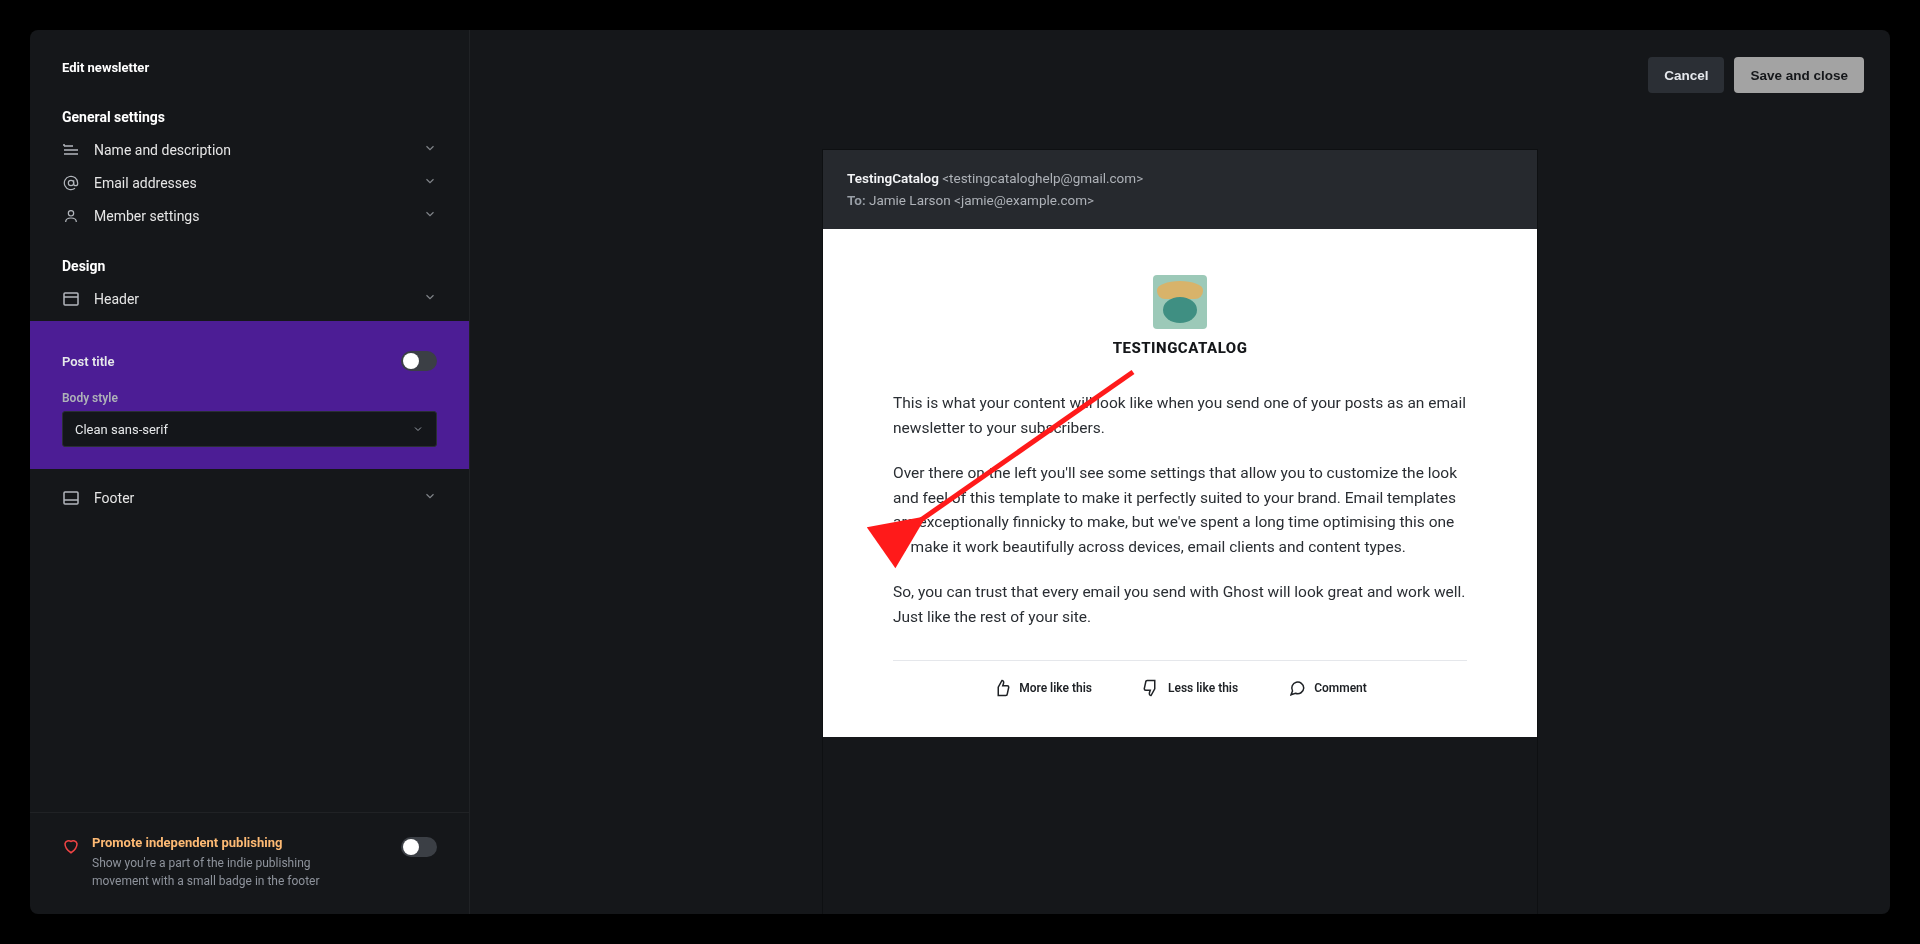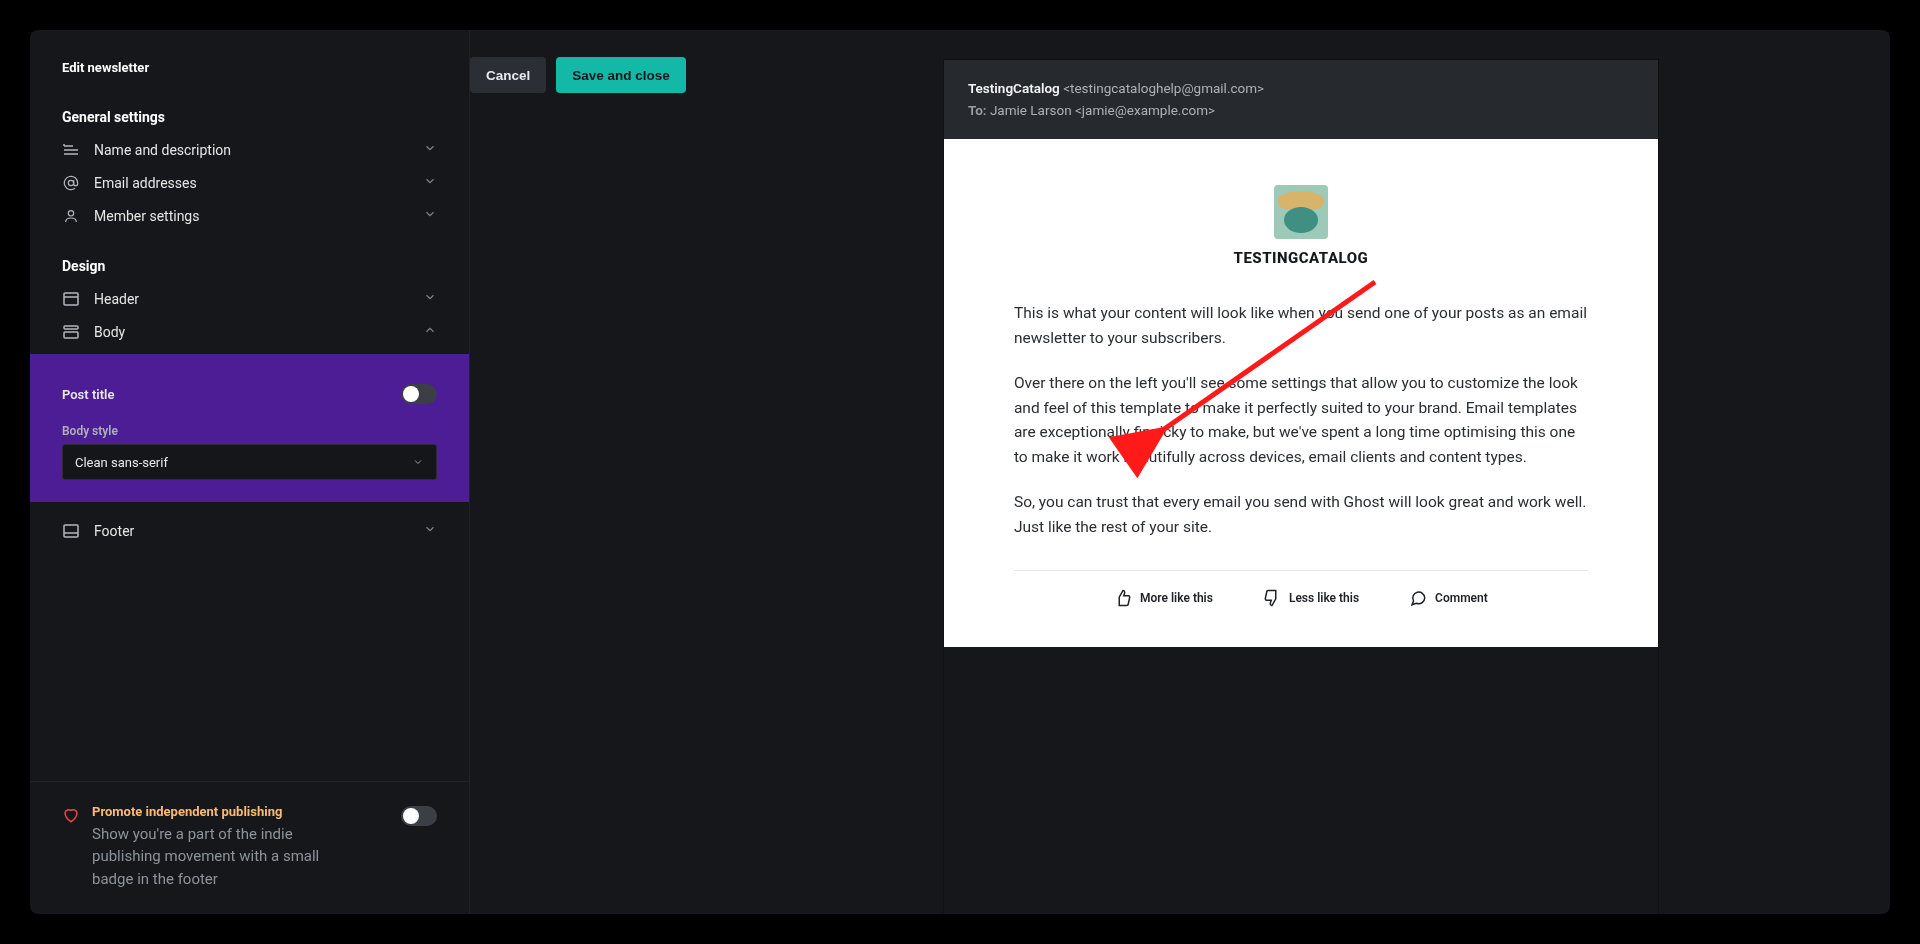--- a/index.html
+++ b/index.html
@@ -107,28 +107,28 @@
 .promote {
   border-top: 1px solid rgba(255,255,255,0.05);
   padding: 22px 32px 24px;
   display: flex;
   gap: 12px;
   margin-top: auto;
 }
 .promote .heart { flex: none; padding-top: 2px; }
 .promote-texts { flex: 1; }
 .promote-title { font-size: 13px; font-weight: 700; color: #fdba74; }
-.promote-desc { font-size: 15px; color: #8e939c; line-height: 1.5; margin-top: 4px; max-width: 230px; }
+.promote-desc { font-size: 12px; color: #8e939c; line-height: 1.5; margin-top: 4px; max-width: 230px; }
 .promote .toggle { flex: none; margin-top: 2px; }
 
 
 .right {
   flex: 1;
   display: flex;
-  flex-direction: row;
+  flex-direction: column;
   position: relative;
 }
 .toolbar {
   height: 90px;
   display: flex;
   align-items: center;
   justify-content: flex-end;
   gap: 10px;
   padding-right: 26px;
 }
@@ -137,21 +137,21 @@
   border-radius: 4px;
   padding: 0 16px;
   display: flex;
   align-items: center;
   font-size: 13.5px;
   font-weight: 600;
   cursor: pointer;
   border: none;
 }
 .btn-secondary { background: #2b2f35; color: #e6e9ed; }
-.btn-primary { background: #14b8a6; color: #15171a; }
+.btn-primary { background: #a3a3a3; color: #15171a; }
 
 .preview-area {
   flex: 1;
   display: flex;
   justify-content: center;
   padding-top: 30px;
   position: relative;
 }
 
 .arrow-annot {
@@ -294,32 +294,20 @@
             <rect x="1" y="1" width="14" height="12" rx="1"></rect>
             <line x1="1" y1="5" x2="15" y2="5"></line>
           </svg>
       </span>
       <span class="label">Header</span>
       <span class="chev"><svg viewBox="0 0 24 24" fill="none" stroke-width="2">
             <path d="M6 9l6 6 6-6"></path>
           </svg></span>
     </div>
 
-    <div class="setting-row">
-      <span class="ico">
-        <svg width="16" height="14" viewBox="0 0 16 14" fill="none" stroke="#c4c8ce" stroke-width="1.5">
-            <rect x="1" y="1" width="14" height="3" rx="1"></rect>
-            <rect x="1" y="7" width="14" height="6" rx="1"></rect>
-          </svg>
-      </span>
-      <span class="label">Body</span>
-      <span class="chev"><svg viewBox="0 0 24 24" fill="none" stroke-width="2">
-            <path d="M6 15l6-6 6 6"></path>
-          </svg></span>
-    </div>
 
     <div class="body-panel">
       <div class="switch-row">
         <span class="sw-label">Post title</span>
         <div class="toggle">
             <div class="knob"></div>
           </div>
       </div>
       <div class="field-label">Body style</div>
       <div class="select">

